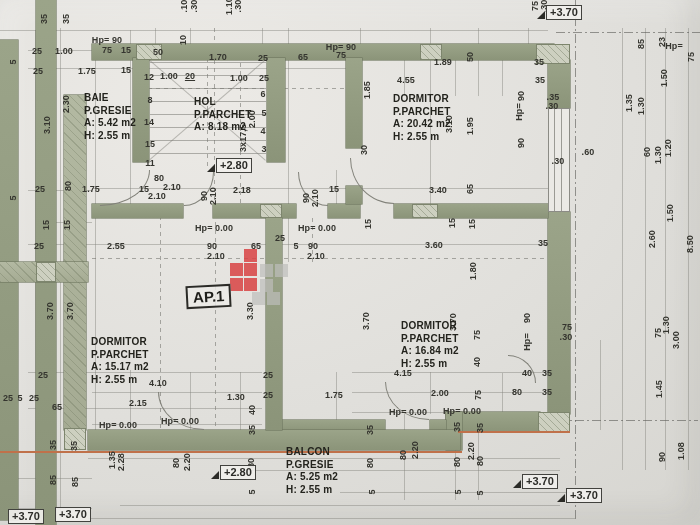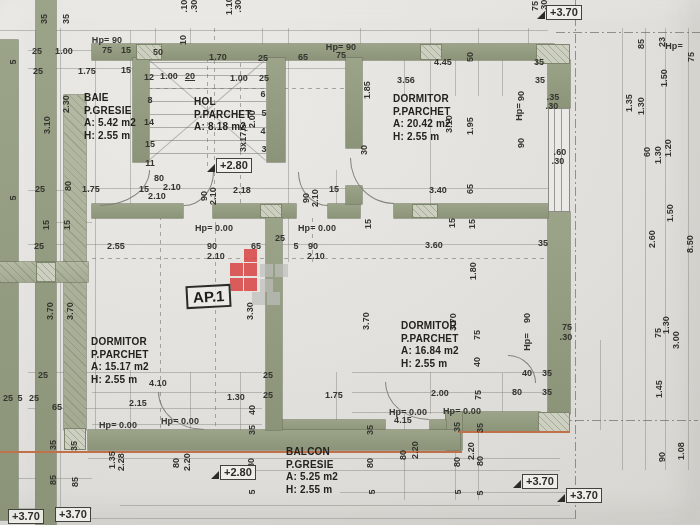--- a/index.html
+++ b/index.html
@@ -174,23 +174,23 @@
       <span class="dim" style="left: 126px; top: 70px;">15</span>
       <span class="dim" style="left: 158px; top: 52px;">50</span>
       <span class="dim" style="left: 169px; top: 76px;">1.00</span>
       <span class="dim" style="left: 190px; top: 76px; text-decoration: underline;">20</span>
       <span class="dim" style="left: 218px; top: 57px;">1.70</span>
       <span class="dim" style="left: 263px; top: 58px;">25</span>
       <span class="dim" style="left: 239px; top: 78px;">1.00</span>
       <span class="dim" style="left: 264px; top: 78px;">25</span>
       <span class="dim" style="left: 303px; top: 57px;">65</span>
       <span class="dim" style="left: 341px; top: 55px;">75</span>
-      <span class="dim" style="left: 443px; top: 62px;">4.45</span>
+      <span class="dim" style="left: 443px; top: 62px;">1.89</span>
       <span class="dim r" style="left: 470px; top: 57px;">50</span>
-      <span class="dim" style="left: 406px; top: 80px;">3.56</span>
+      <span class="dim" style="left: 406px; top: 80px;">4.55</span>
       <span class="dim" style="left: 539px; top: 62px;">35</span>
       <span class="dim" style="left: 540px; top: 80px;">35</span>
       <span class="dim" style="left: 107px; top: 40px;">Hp= 90</span>
       <span class="dim" style="left: 341px; top: 47px;">Hp= 90</span>
       <span class="dim" style="left: 674px; top: 46px;">Hp=</span>
       <span class="dim r" style="left: 691px; top: 57px;">75</span>
       <span class="dim r" style="left: 184px; top: 6px;">.10</span>
       <span class="dim r" style="left: 194px; top: 6px;">.30</span>
       <span class="dim r" style="left: 229px; top: 6px;">1.10</span>
       <span class="dim r" style="left: 238px; top: 6px;">.30</span>
@@ -208,21 +208,21 @@
       <span class="dim r" style="left: 652px; top: 239px;">2.60</span>
       <span class="dim r" style="left: 690px; top: 244px;">8.50</span>
       <span class="dim r" style="left: 658px; top: 333px;">75</span>
       <span class="dim r" style="left: 666px; top: 325px;">1.30</span>
       <span class="dim r" style="left: 676px; top: 340px;">3.00</span>
       <span class="dim r" style="left: 659px; top: 389px;">1.45</span>
       <span class="dim r" style="left: 662px; top: 457px;">90</span>
       <span class="dim r" style="left: 681px; top: 451px;">1.08</span>
       <span class="dim" style="left: 553px; top: 97px;">.35</span>
       <span class="dim" style="left: 552px; top: 106px;">.30</span>
-      <span class="dim" style="left: 560px; top: 152px;">.60</span>
+      <span class="dim" style="left: 588px; top: 152px;">.60</span>
       <span class="dim" style="left: 558px; top: 161px;">.30</span>
       <span class="dim" style="left: 567px; top: 327px;">75</span>
       <span class="dim" style="left: 566px; top: 337px;">.30</span>
       <span class="dim r" style="left: 521px; top: 96px;">90</span>
       <span class="dim r" style="left: 519px; top: 112px;">Hp=</span>
       <span class="dim r" style="left: 521px; top: 143px;">90</span>
       <span class="dim r" style="left: 527px; top: 318px;">90</span>
       <span class="dim r" style="left: 527px; top: 342px;">Hp=</span>
       <span class="dim r" style="left: 367px; top: 90px;">1.85</span>
       <span class="dim r" style="left: 449px; top: 124px;">3.10</span>
@@ -306,21 +306,21 @@
       <span class="dim r" style="left: 112px; top: 460px;">1.35</span>
       <span class="dim r" style="left: 121px; top: 462px;">2.28</span>
       <span class="dim r" style="left: 176px; top: 463px;">80</span>
       <span class="dim r" style="left: 187px; top: 462px;">2.20</span>
       <span class="dim r" style="left: 53px; top: 480px;">85</span>
       <span class="dim r" style="left: 75px; top: 482px;">85</span>
       <span class="dim r" style="left: 251px; top: 463px;">80</span>
       <span class="dim r" style="left: 370px; top: 430px;">35</span>
       <span class="dim r" style="left: 370px; top: 463px;">80</span>
       <span class="dim r" style="left: 252px; top: 492px;">5</span>
-      <span class="dim" style="left: 403px; top: 373px; margin-top: 47px;">4.15</span>
+      <span class="dim" style="left: 403px; top: 373px;">4.15</span>
       <span class="dim" style="left: 440px; top: 393px;">2.00</span>
       <span class="dim r" style="left: 477px; top: 362px;">40</span>
       <span class="dim r" style="left: 478px; top: 395px;">75</span>
       <span class="dim" style="left: 527px; top: 373px;">40</span>
       <span class="dim" style="left: 517px; top: 392px;">80</span>
       <span class="dim" style="left: 547px; top: 373px;">35</span>
       <span class="dim" style="left: 547px; top: 392px;">35</span>
       <span class="dim" style="left: 408px; top: 412px;">Hp= 0.00</span>
       <span class="dim" style="left: 462px; top: 411px;">Hp= 0.00</span>
       <span class="dim r" style="left: 457px; top: 427px;">35</span>

